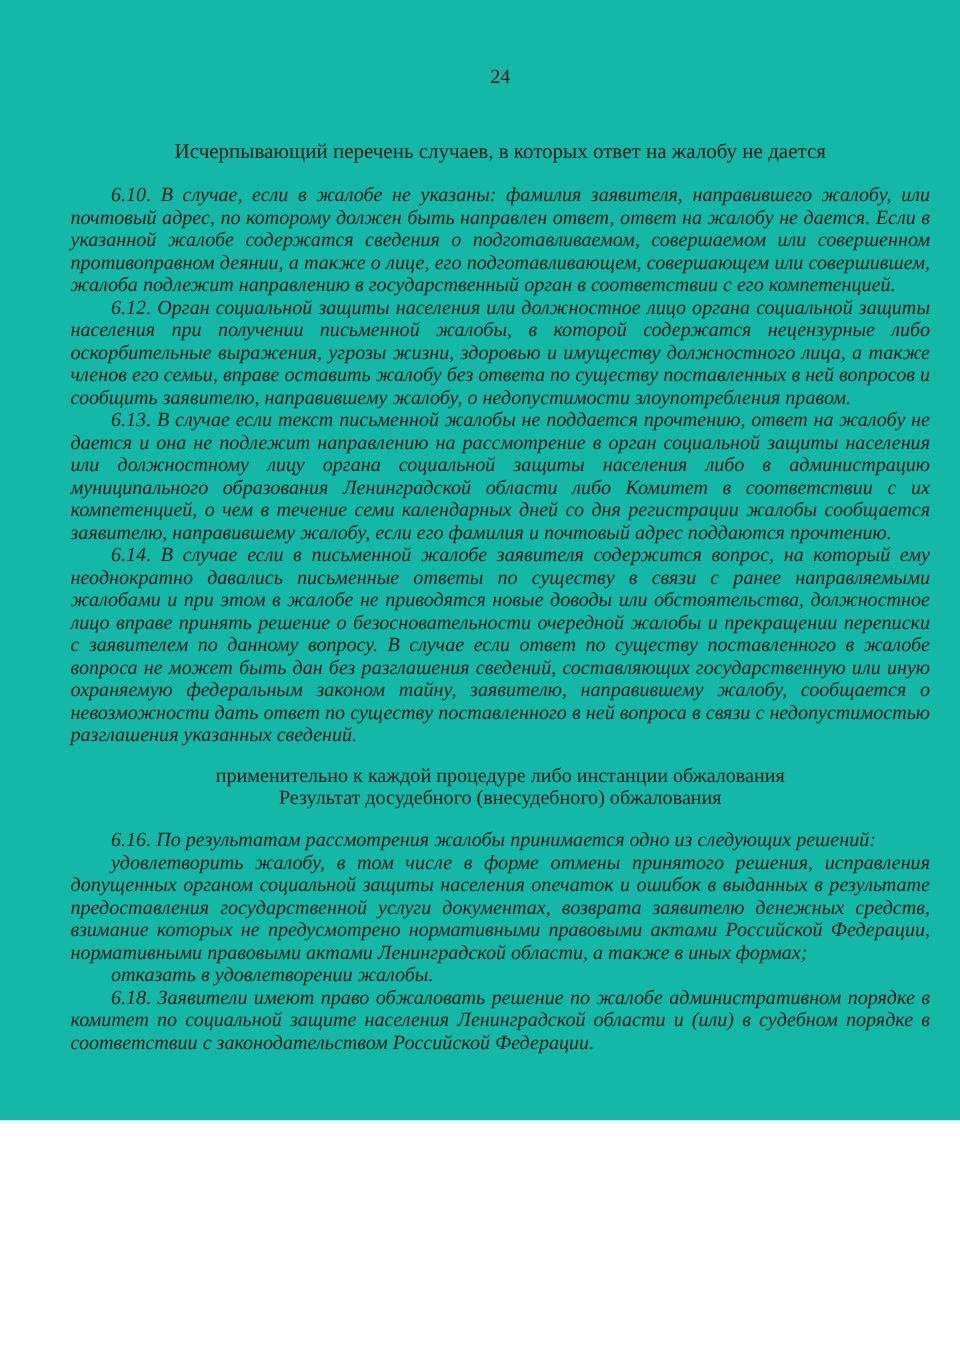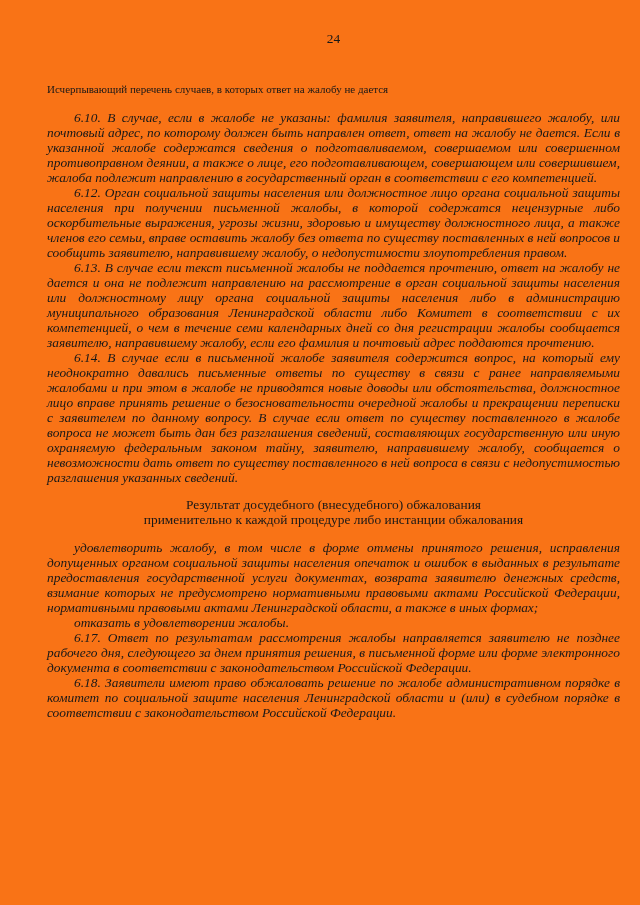--- a/index.html
+++ b/index.html
@@ -3,40 +3,40 @@
 <meta charset="utf-8">
 <style>
   html, body {
     margin: 0;
     padding: 0;
     background: #ffffff;
   }
   .page {
     position: relative;
     width: 640px;
-    height: 905px;
-    background: #f97316;
+    height: 747px;
+    background: #14b8a6;
     box-sizing: border-box;
-    padding: 31px 20px 0 47px;
+    padding: 43px 20px 0 47px;
     font-family: "Liberation Serif", "DejaVu Serif", serif;
     font-size: 13.4px;
     line-height: 15px;
     color: #181818;
     overflow: hidden;
   }
   .page-number {
     text-align: center;
     text-indent: 0;
   }
   .section-heading {
     margin: 36px 0 13px 0;
     font-weight: normal;
-    font-size: 11px;
+    font-size: 14px;
     line-height: 15px;
-    text-align: left;
+    text-align: center;
     text-indent: 0;
     font-family: Liberation Serif, serif;
   }
   .section-heading-2 {
     margin: 12px 0 13px 0;
     font-weight: normal;
     font-size: 13.4px;
     line-height: 15px;
     text-align: center;
     text-indent: 0;
@@ -59,22 +59,22 @@
   <div class="page-number">24</div>
 
   <h2 class="section-heading">Исчерпывающий перечень случаев, в которых ответ на жалобу не дается</h2>
 
   <p class="body-par">6.10. В случае, если в жалобе не указаны: фамилия заявителя, направившего жалобу, или почтовый адрес, по которому должен быть направлен ответ, ответ на жалобу не дается. Если в указанной жалобе содержатся сведения о подготавливаемом, совершаемом или совершенном противоправном деянии, а также о лице, его подготавливающем, совершающем или совершившем, жалоба подлежит направлению в государственный орган в соответствии с его компетенцией.</p>
   <p class="body-par">6.12. Орган социальной защиты населения или должностное лицо органа социальной защиты населения при получении письменной жалобы, в которой содержатся нецензурные либо оскорбительные выражения, угрозы жизни, здоровью и имуществу должностного лица, а также членов его семьи, вправе оставить жалобу без ответа по существу поставленных в ней вопросов и сообщить заявителю, направившему жалобу, о недопустимости злоупотребления правом.</p>
   <p class="body-par">6.13. В случае если текст письменной жалобы не поддается прочтению, ответ на жалобу не дается и она не подлежит направлению на рассмотрение в орган социальной защиты населения или должностному лицу органа социальной защиты населения либо в администрацию муниципального образования Ленинградской области либо Комитет в соответствии с их компетенцией, о чем в течение семи календарных дней со дня регистрации жалобы сообщается заявителю, направившему жалобу, если его фамилия и почтовый адрес поддаются прочтению.</p>
   <p class="body-par">6.14. В случае если в письменной жалобе заявителя содержится вопрос, на который ему неоднократно давались письменные ответы по существу в связи с ранее направляемыми жалобами и при этом в жалобе не приводятся новые доводы или обстоятельства, должностное лицо вправе принять решение о безосновательности очередной жалобы и прекращении переписки с заявителем по данному вопросу. В случае если ответ по существу поставленного в жалобе вопроса не может быть дан без разглашения сведений, составляющих государственную или иную охраняемую федеральным законом тайну, заявителю, направившему жалобу, сообщается о невозможности дать ответ по существу поставленного в ней вопроса в связи с недопустимостью разглашения указанных сведений.</p>
 
   <h2 class="section-heading-2">
+    <span class="h-line">применительно к каждой процедуре либо инстанции обжалования</span>
     <span class="h-line">Результат досудебного (внесудебного) обжалования</span>
-    <span class="h-line">применительно к каждой процедуре либо инстанции обжалования</span>
   </h2>
 
+  <p class="body-par">6.16. По результатам рассмотрения жалобы принимается одно из следующих решений:</p>
   <p class="body-par">удовлетворить жалобу, в том числе в форме отмены принятого решения, исправления допущенных органом социальной защиты населения опечаток и ошибок в выданных в результате предоставления государственной услуги документах, возврата заявителю денежных средств, взимание которых не предусмотрено нормативными правовыми актами Российской Федерации, нормативными правовыми актами Ленинградской области, а также в иных формах;</p>
   <p class="body-par">отказать в удовлетворении жалобы.</p>
-  <p class="body-par">6.17. Ответ по результатам рассмотрения жалобы направляется заявителю не позднее рабочего дня, следующего за днем принятия решения, в письменной форме или форме электронного документа в соответствии с законодательством Российской Федерации.</p>
   <p class="body-par">6.18. Заявители имеют право обжаловать решение по жалобе административном порядке в комитет по социальной защите населения Ленинградской области и (или) в судебном порядке в соответствии с законодательством Российской Федерации.</p>
 
 </div>
 
 </body></html>

